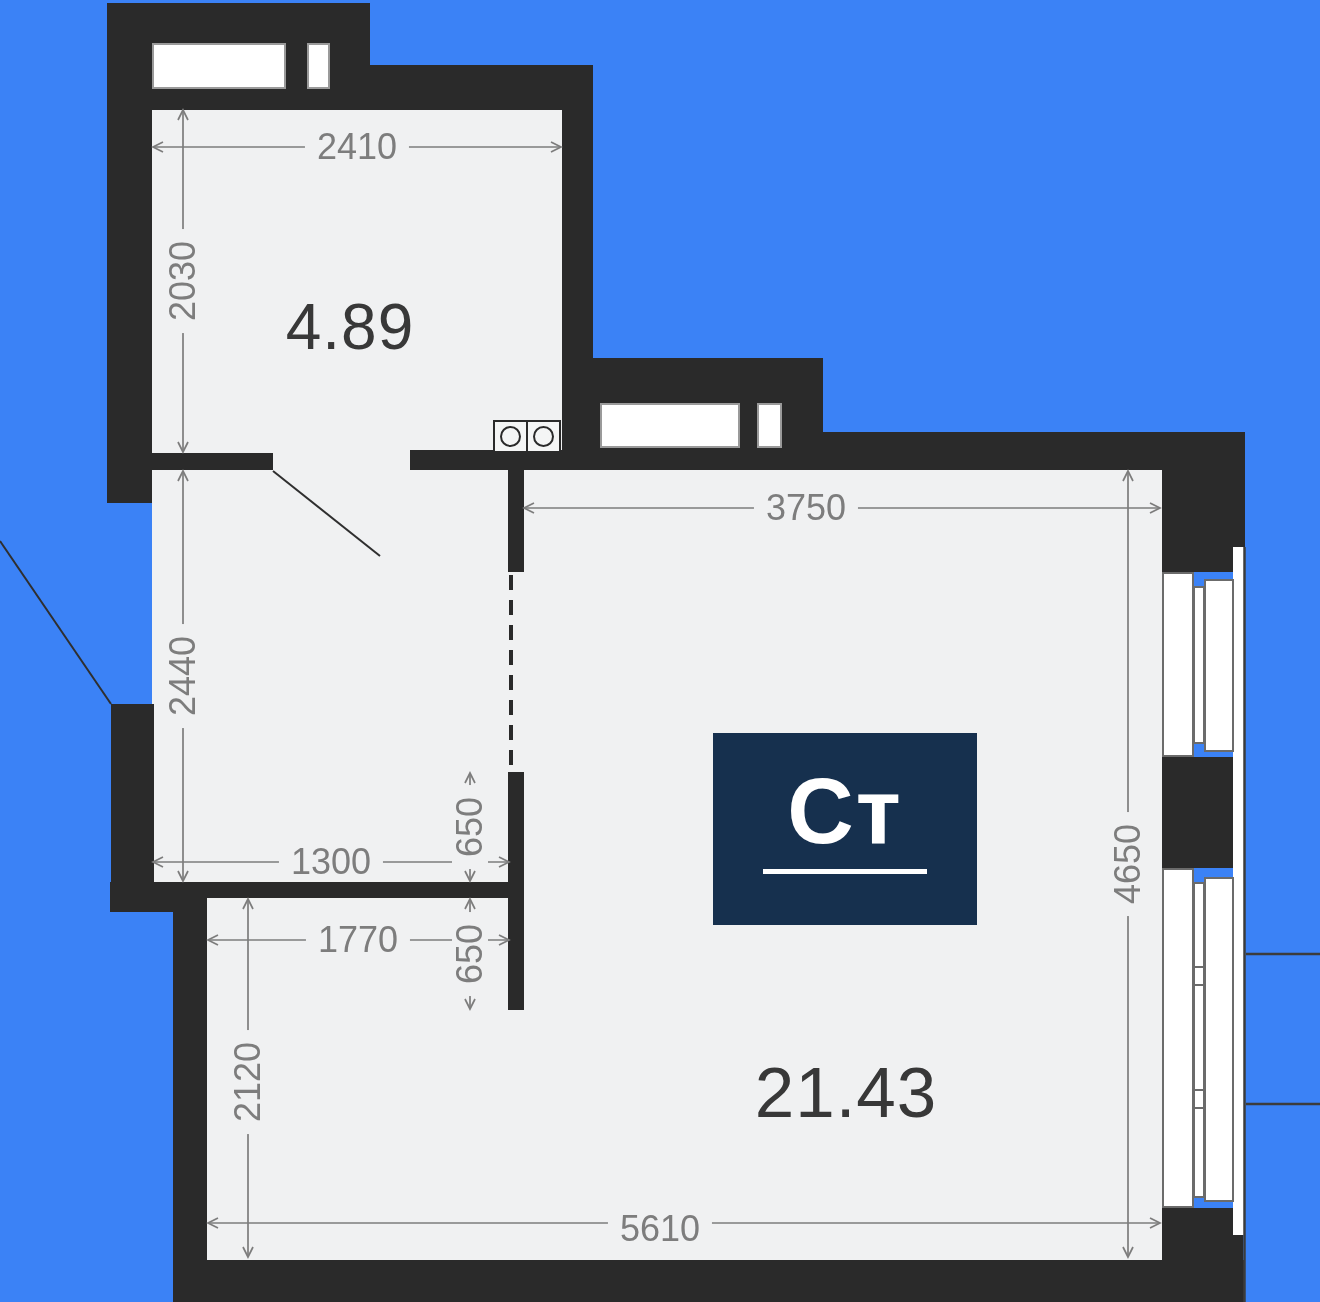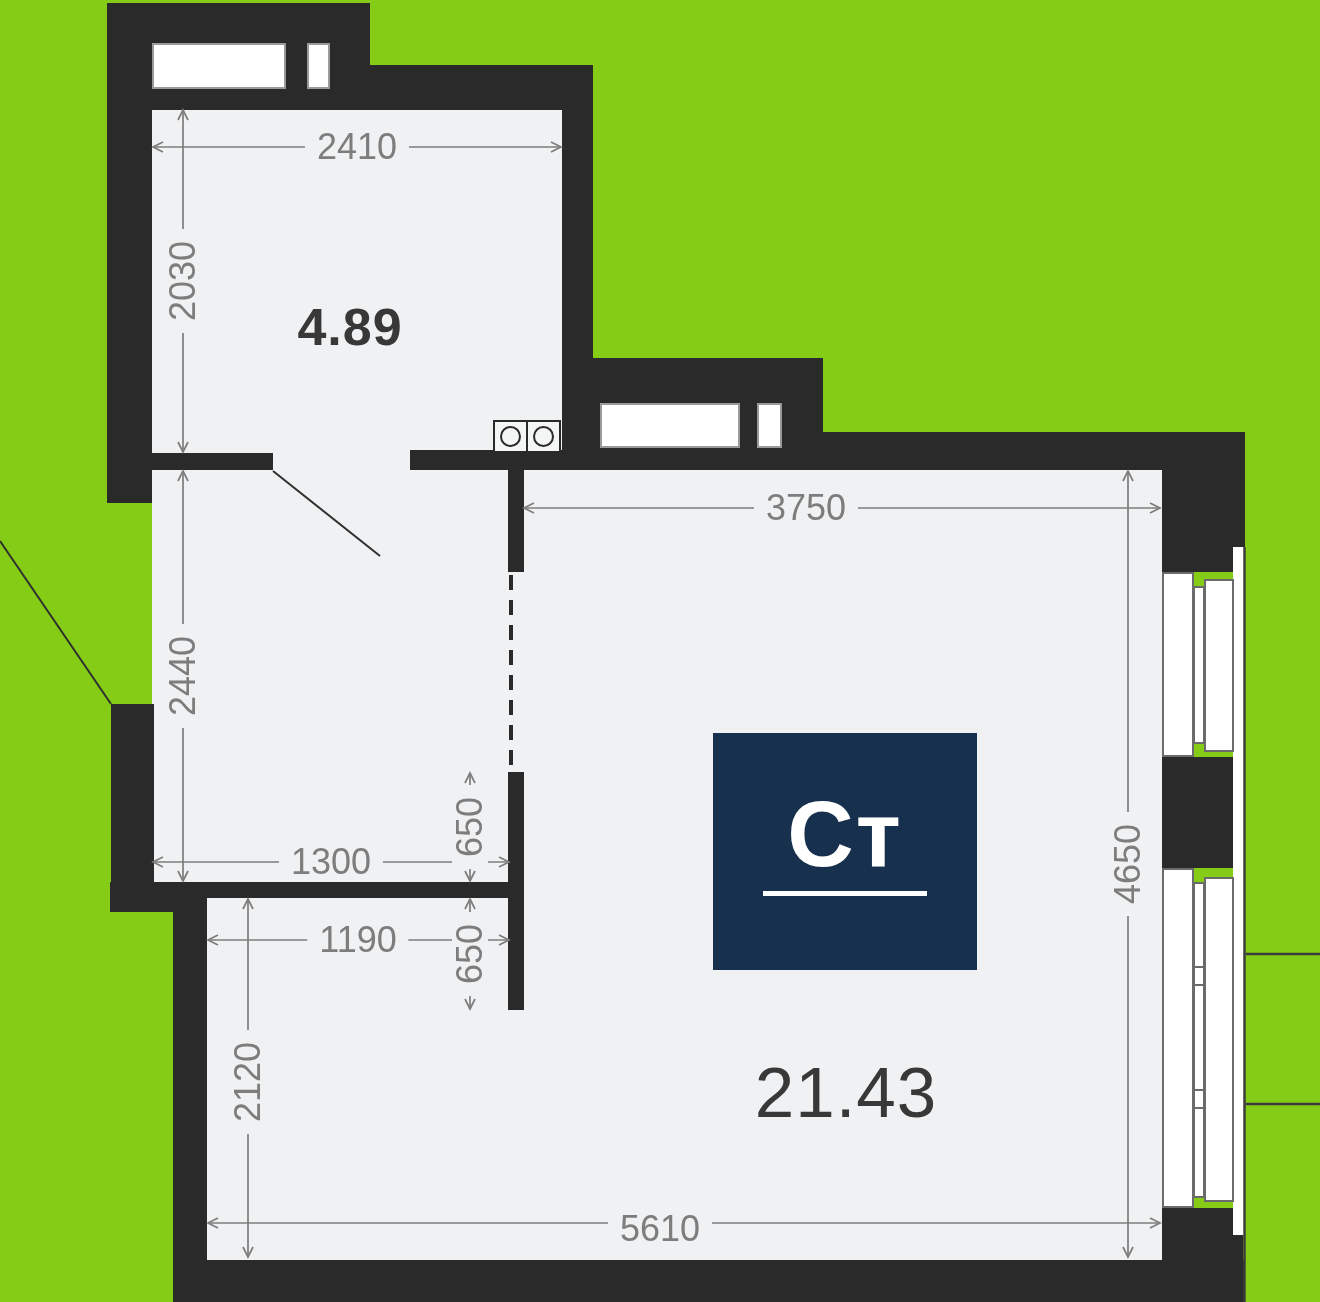--- a/index.html
+++ b/index.html
@@ -4,41 +4,41 @@
 <style>
   :root{
     --wall:#2a2a2a;
     --floor:#f0f1f2;
     --dim:#7d7d7d;
     --label:#383838;
     --badge:#16304e;
   }
   html,body{margin:0;padding:0;background:#ffffff;}
   .plan{
-    position:relative;width:1320px;height:1302px;background:#84cc16;overflow:hidden;
+    position:relative;width:1320px;height:1302px;background:#3b82f6;overflow:hidden;
     font-family:"Liberation Sans","DejaVu Sans",sans-serif;
   }
   .floor{position:absolute;background:var(--floor);}
   .wall{position:absolute;background:var(--wall);}
   .opening{position:absolute;background:#ffffff;border:2px solid #9a9a9a;box-sizing:border-box;}
   .winpane{position:absolute;background:#ffffff;border:2px solid #6b6b6b;box-sizing:border-box;}
   .gapstrip{position:absolute;background:#ffffff;}
   svg.linework{position:absolute;left:0;top:0;z-index:5;}
   .dim-label{
     position:absolute;z-index:6;color:var(--dim);font-size:36px;font-weight:400;
     background:var(--floor);padding:0 12px;white-space:nowrap;line-height:1;
     transform:translate(-50%,-50%);
   }
   .dim-label.v{transform:translate(-50%,-50%) rotate(-90deg);}
   .room-label{
     position:absolute;z-index:6;color:var(--label);font-weight:400;line-height:1;
     transform:translate(-50%,-50%);white-space:nowrap;letter-spacing:1px;
   }
   .badge{
-    position:absolute;left:713px;top:733px;width:264px;height:237px;z-index:7;
+    position:absolute;left:713px;top:733px;width:264px;height:192px;z-index:7;
     background:var(--badge);display:flex;flex-direction:column;align-items:center;justify-content:center;
   }
   .badge .type{color:#ffffff;font-size:92px;font-weight:700;line-height:0.9;letter-spacing:2px;}
   .badge .rule{width:164px;height:5px;background:#ffffff;margin:16px 0 14px 0;}
   .badge .area{color:#ffffff;font-size:58px;font-weight:700;line-height:1;letter-spacing:1px;}
   .stove{position:absolute;left:493px;top:420px;z-index:7;display:flex;}
   .stove .cell{
     width:35px;height:33px;background:#f4f5f5;border:2.5px solid var(--wall);box-sizing:border-box;
     display:flex;align-items:center;justify-content:center;margin-right:-2.5px;
   }
@@ -117,25 +117,25 @@
   </svg>
 
   <div class="dim-label" style="left:357px;top:147px;">2410</div>
   <div class="dim-label v" style="left:183px;top:281px;">2030</div>
   <div class="dim-label" style="left:806px;top:508px;">3750</div>
   <div class="dim-label v" style="left:1128px;top:864px;">4650</div>
   <div class="dim-label v" style="left:183px;top:676px;">2440</div>
   <div class="dim-label" style="left:331px;top:862px;">1300</div>
   <div class="dim-label v" style="left:470px;top:827px;">650</div>
   <div class="dim-label v" style="left:470px;top:954px;">650</div>
-  <div class="dim-label" style="left:358px;top:940px;">1190</div>
+  <div class="dim-label" style="left:358px;top:940px;">1770</div>
   <div class="dim-label v" style="left:248px;top:1082px;">2120</div>
   <div class="dim-label" style="left:660px;top:1223px;margin-top:6px;">5610</div>
 
-  <div class="room-label" style="left:350px;top:327px;font-size:52px;font-weight:bold;">4.89</div>
+  <div class="room-label" style="left:350px;top:327px;font-size:64px;">4.89</div>
   <div class="room-label" style="left:846px;top:1092px;font-size:71px;">21.43</div>
 
   <div class="stove">
     <div class="cell">
         <div class="ring"></div>
       </div>
     <div class="cell">
         <div class="ring"></div>
       </div>
   </div>

